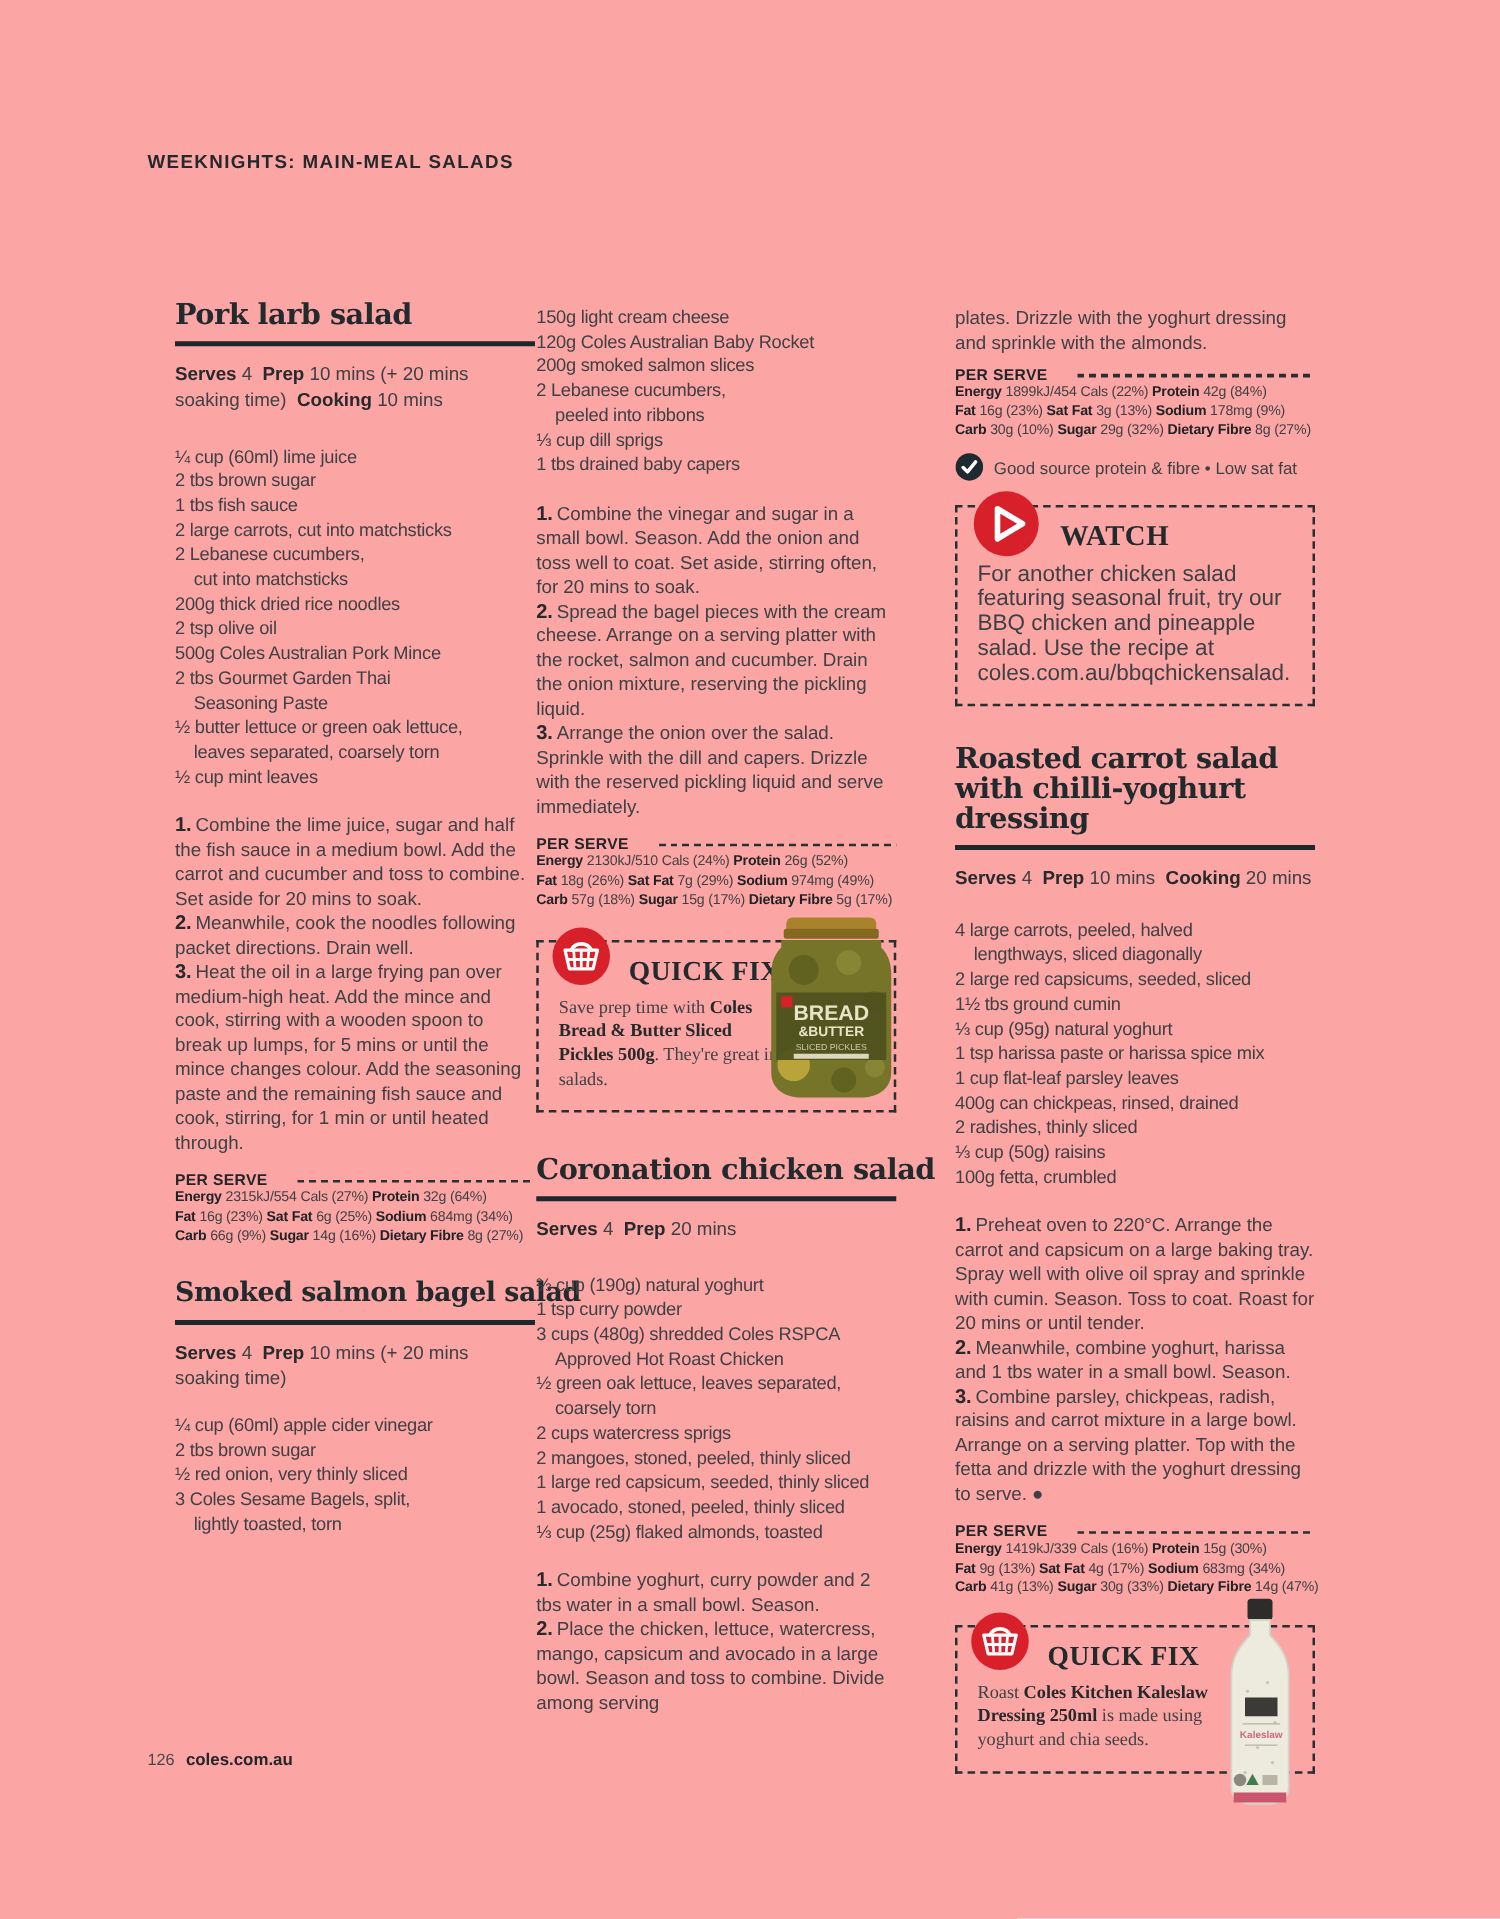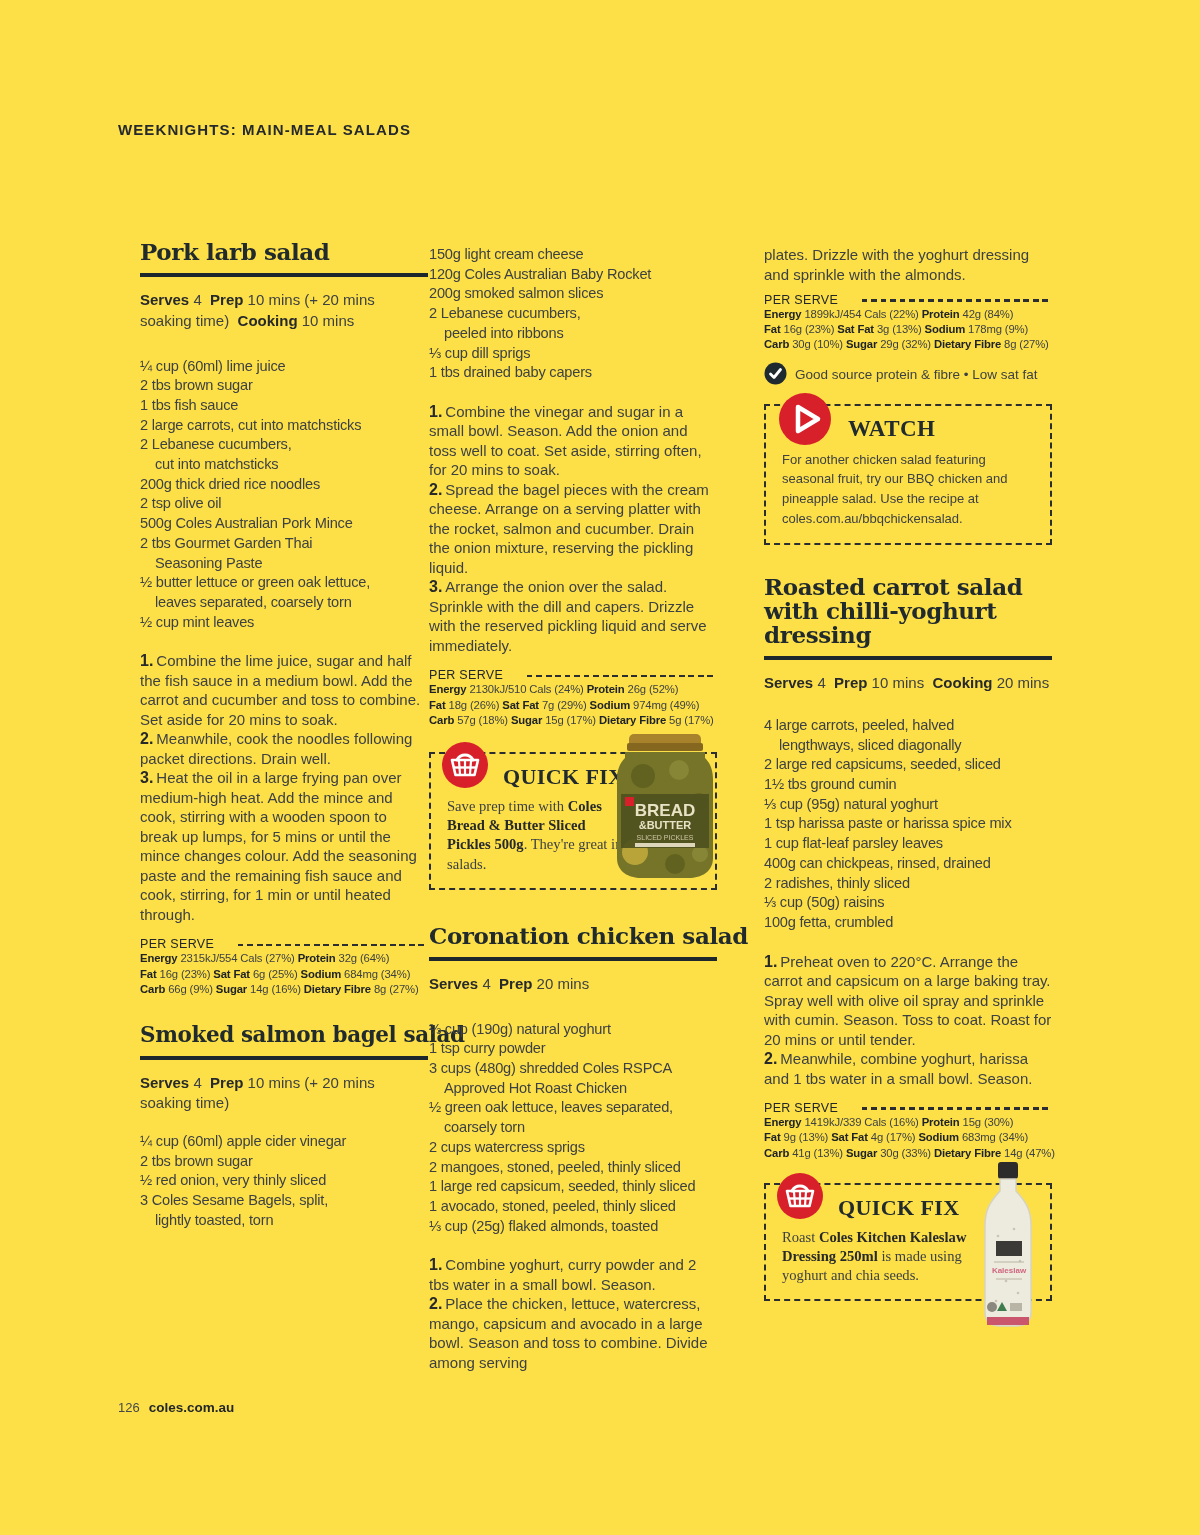--- a/index.html
+++ b/index.html
@@ -1,16 +1,16 @@
 <!DOCTYPE html>
 <html><head>
 <meta charset="utf-8">
 <style>
   html,body{margin:0;padding:0;background:#ffffff;}
-  .page{position:relative;width:1200px;height:1535px;background:#fde047;overflow:hidden;
+  .page{position:relative;width:1200px;height:1535px;background:#fca5a5;overflow:hidden;
         font-family:"Liberation Sans","DejaVu Sans",sans-serif;color:#3e4144;}
   .kicker{position:absolute;left:118px;top:121px;font-size:15px;font-weight:700;
           letter-spacing:1.1px;color:#25292c;}
   .col{position:absolute;width:288px;top:240px;}
   #col1{left:140px;}
   #col2{left:429px;top:245px;}
   #col3{left:764px;top:245px;}
 
   h2.rtitle{font-family:"DejaVu Serif","Liberation Serif",serif;font-weight:700;color:#212a2d;
             font-size:23px;line-height:1.05;letter-spacing:-0.4px;margin:0 0 9px;}
@@ -19,36 +19,36 @@
   .meta b,.step b,.qtext b{color:#27292b;}
   .ings{margin-top:25px;}
   .ings.tight{margin-top:18px;}
   .ing{font-size:14.6px;line-height:19.7px;white-space:nowrap;letter-spacing:-0.2px;}
   .cont{padding-left:15px;}
   .steps{margin-top:19px;}
   p.step{margin:0;font-size:15px;line-height:19.5px;}
   .step b.n{font-size:16px;margin-right:3px;}
 
   .ps{margin-top:13px;}
-  .ps-h{display:flex;align-items:center;gap:24px;font-size:12.5px;font-weight:400;
+  .ps-h{display:flex;align-items:center;gap:24px;font-size:12.5px;font-weight:700;
         color:#232628;letter-spacing:.3px;}
   .ps-d{flex:1;height:2.5px;margin-top:1px;
         background:repeating-linear-gradient(90deg,#2c2f31 0 5.5px,transparent 5.5px 9.5px);}
   .psl{font-size:11.3px;line-height:15.2px;letter-spacing:-0.15px;white-space:nowrap;color:#3e4144;}
   .psl b{color:#202326;}
 
   .badge{display:flex;align-items:center;gap:8px;margin-top:9px;font-size:13.5px;color:#3e4144;}
 
   .dbox{position:relative;border:2px dashed #2b2e30;}
   .wbox{margin-top:16px;padding:14px 14px 14px 16px;}
   .wicon{position:absolute;top:-14px;left:12px;}
   .whead,.qhead{font-family:Liberation Serif, serif;font-weight:700;
                 color:#212a2d;letter-spacing:.4px;}
   .whead{font-size:23px;margin:-4px 0 0 66px;}
-  .wtext{margin:8px 0 0;font-size:13px;line-height:19.8px;}
+  .wtext{margin:8px 0 0;font-size:18px;line-height:19.8px;}
 
   #qbox1{margin-top:24px;padding:12px 14px 14px 16px;}
   #qbox2{margin-top:22px;padding:12px 14px 14px 16px;}
   .qicon{position:absolute;top:-13px;left:10px;}
   .qhead{font-size:22px;margin:-2px 0 0 56px;}
   .qtext{margin:7px 0 0;font-size:14.6px;line-height:19.2px;width:176px;font-family:Liberation Serif, serif;}
   #qbox2 .qtext{width:188px;}
   .jar{position:absolute;right:-8px;top:-22px;}
   .bottle{position:absolute;right:8px;top:-24px;}
 
@@ -259,20 +259,21 @@
       <div class="ing">1 tsp harissa paste or harissa spice mix</div>
       <div class="ing">1 cup flat-leaf parsley leaves</div>
       <div class="ing">400g can chickpeas, rinsed, drained</div>
       <div class="ing">2 radishes, thinly sliced</div>
       <div class="ing">⅓ cup (50g) raisins</div>
       <div class="ing">100g fetta, crumbled</div>
     </div>
     <div class="steps">
       <p class="step"><b class="n">1.</b><span>Preheat oven to 220°C. Arrange the carrot and capsicum on a large baking tray. Spray well with olive oil spray and sprinkle with cumin. Season. Toss to coat. Roast for 20 mins or until tender.</span></p>
       <p class="step"><b class="n">2.</b><span>Meanwhile, combine yoghurt, harissa and 1 tbs water in a small bowl. Season.</span></p>
+      <p class="step"><b class="n">3.</b><span>Combine parsley, chickpeas, radish, raisins and carrot mixture in a large bowl. Arrange on a serving platter. Top with the fetta and drizzle with the yoghurt dressing to serve. ●</span></p>
     </div>
     <div class="ps">
       <div class="ps-h">
         <span>PER SERVE</span>
         <span class="ps-d"></span>
       </div>
       <div class="psl"><b>Energy</b> <span>1419kJ/339 Cals (16%)</span> <b>Protein</b> <span>15g (30%)</span></div>
       <div class="psl"><b>Fat</b> <span>9g (13%)</span> <b>Sat Fat</b> <span>4g (17%)</span> <b>Sodium</b> <span>683mg (34%)</span></div>
       <div class="psl"><b>Carb</b> <span>41g (13%)</span> <b>Sugar</b> <span>30g (33%)</span> <b>Dietary Fibre</b> <span>14g (47%)</span></div>
     </div>

